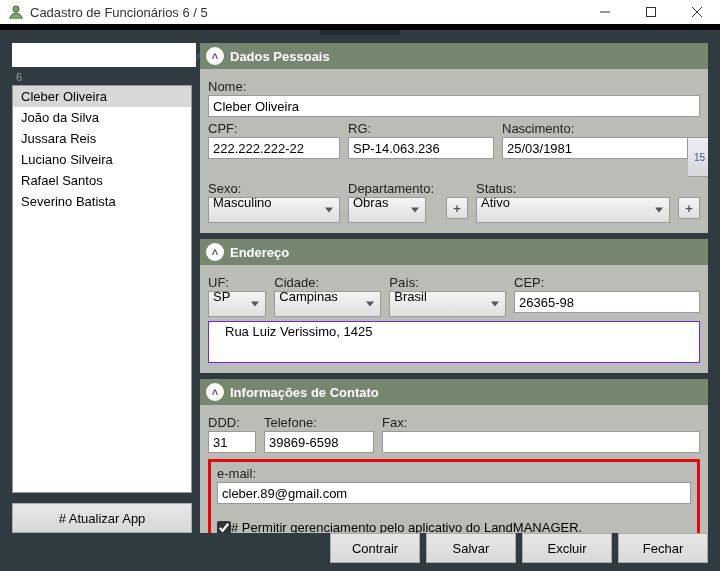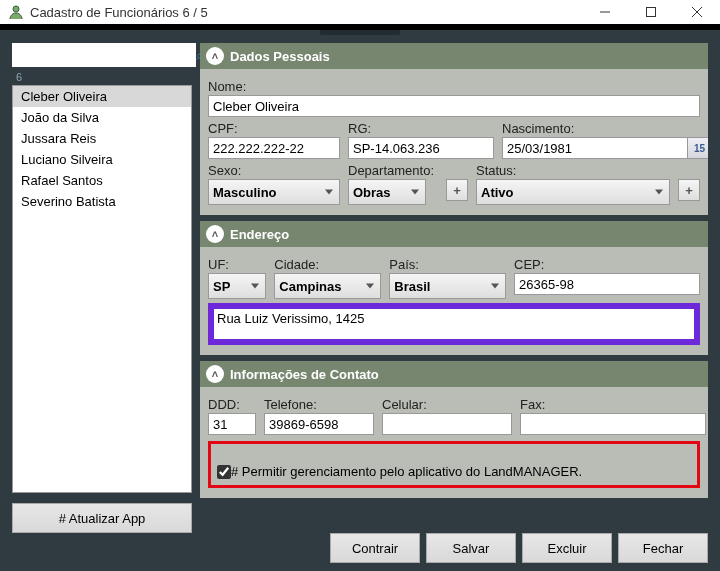--- a/index.html
+++ b/index.html
@@ -31,27 +31,27 @@
 
 .content { flex: 1; background: #2f3b40; display: flex; flex-direction: column; gap: 6px; overflow: auto; }
 .section-header { background: #77866f; color: #fff; font-weight: bold; height: 26px; display: flex; align-items: center; padding-left: 6px; gap: 6px; }
 .collapse-btn { width: 18px; height: 18px; border-radius: 50%; background: #fff; color: #555; display: flex; align-items: center; justify-content: center; font-size: 11px; cursor: default; }
 .section-body { background: #b9bdb5; padding: 6px 8px 10px 8px; }
 
 .row { display: flex; gap: 8px; margin-top: 4px; }
 .col { display: flex; flex-direction: column; }
 .lbl { color: #222; font-size: 13px; margin-bottom: 1px; }
 .txt { background: #fff; border: 1px solid #999; height: 22px; padding: 1px 4px; outline: none; }
-.sel { background: linear-gradient(#f5f5f5,#dedede); border: 1px solid #999; height: 22px; display: flex; align-items: center; padding: 12px 4px; position: relative; font-weight: bold; }
+.sel { background: linear-gradient(#f5f5f5,#dedede); border: 1px solid #999; height: 22px; display: flex; align-items: flex-end; padding: 12px 4px; position: relative; }
 .sel::after { content: ""; position: absolute; right: 6px; top: 50%; width: 0; height: 0; border-left: 4px solid transparent; border-right: 4px solid transparent; border-top: 5px solid #555; transform: translateY(-50%); }
 .plus-btn { width: 22px; height: 22px; background: linear-gradient(#f5f5f5,#dedede); border: 1px solid #999; display: flex; align-items: center; justify-content: center; cursor: default; color: #555; font-weight: bold; }
 .date-wrap { display: flex; }
-.cal-btn { width: 24px; height: 22px; background: linear-gradient(#eeeef4,#d6d6de); border: 1px solid #999; border-left: none; display: flex; align-items: center; justify-content: center; color: #3b5b8f; font-size: 10px; font-weight: bold; }
-
-.textarea { background: #fff; border: 6px solid #6d28d9; width: 100%; height: 42px; padding: 2px 3px; outline: none; resize: none; overflow-y: scroll; }
+.cal-btn { width: 24px; height: 40px; background: linear-gradient(#eeeef4,#d6d6de); border: 1px solid #999; border-left: none; display: flex; align-items: center; justify-content: center; color: #3b5b8f; font-size: 10px; font-weight: normal; }
+
+.textarea { background: #fff; border: 1px solid #6d28d9; width: 100%; height: 42px; padding: 2px 16px; outline: none; resize: none; overflow-y: scroll; }
 
 .highlight-box { border: 3px solid #e30613; padding: 4px 6px 6px 6px; margin-top: 6px; }
 .chk-row { display: flex; align-items: center; margin-top: 16px; }
 .chk { width: 14px; height: 14px; accent-color: #333; }
 
 
 .footer { display: flex; justify-content: flex-end; gap: 6px; }
 .footer-btn { width: 90px; height: 30px; background: linear-gradient(#e7e7e7,#d9d9d9); border: 1px solid #aaa; cursor: default; }
 </style>
 </head>
@@ -212,30 +212,30 @@
         <div class="section-body">
           <div class="row">
             <div class="col" style="width:48px">
               <span class="lbl">DDD:</span>
               <input class="txt" value="31" style="">
             </div>
             <div class="col" style="width:110px">
               <span class="lbl">Telefone:</span>
               <input class="txt" value="39869-6598" style="">
             </div>
-            <div class="col" style="width:130px">
-              <span class="lbl">Celular:</span>
-              <input class="txt" value="" style="">
-            </div>
             <div class="col" style="flex:1">
               <span class="lbl">Fax:</span>
               <input class="txt" value="" style="">
             </div>
           </div>
           <div class="highlight-box">
+            <div class="col">
+              <span class="lbl">e-mail:</span>
+              <input class="txt" value="cleber.89@gmail.com" style="">
+            </div>
             <div class="chk-row">
               <input type="checkbox" class="chk" checked="" style="">
               <span># Permitir gerenciamento pelo aplicativo do LandMANAGER.</span>
             </div>
           </div>
         </div>
       </div>
     </div>
   </div>
 

